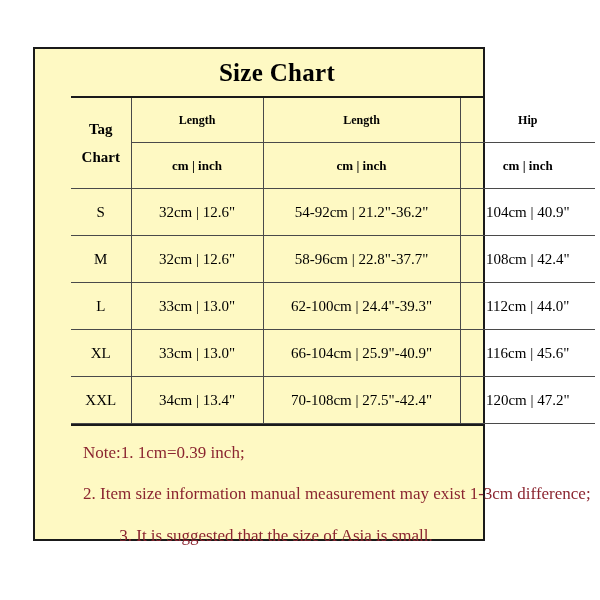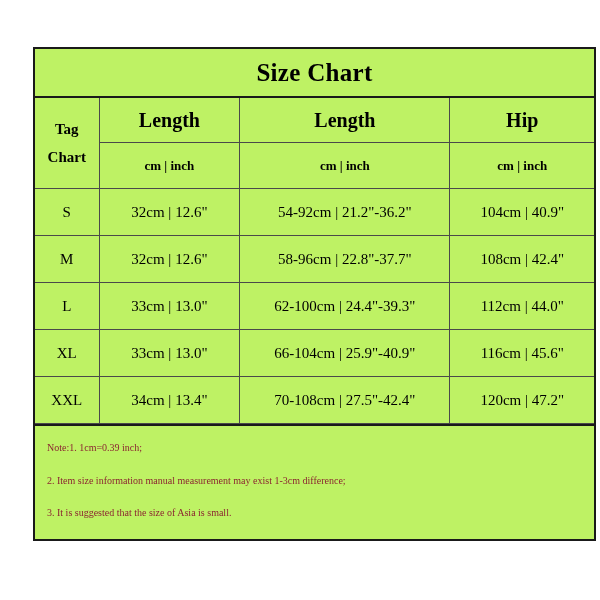--- a/index.html
+++ b/index.html
@@ -20,27 +20,28 @@
     width: 600px;
     height: 600px;
     background: #ffffff;
   }
 
   
   .chart-frame {
     position: absolute;
     left: 33px;
     top: 47px;
-    width: 563px;
+    width: 452px;
     height: 494px;
     border: 2px solid #1a1a1a;
     box-sizing: border-box;
-    background: #bef264;
+    background: #fef9c3;
     display: flex;
     flex-direction: column;
+    padding-left: 36px;
   }
 
   
   .title-row {
     height: 47px;
     border-bottom: 2px solid #1a1a1a;
     display: flex;
     align-items: center;
     justify-content: center;
     flex: 0 0 auto;
@@ -72,21 +73,21 @@
   .size-table tr:first-child > td { border-top: none; }
 
   
   .col-tag    { width: 60px;  }
   .col-length { width: 132px; }
   .col-waist  { width: 197px; }
   .col-hip    { width: 135px; }
 
   .hdr-group {
     height: 44px;
-    font-size: 20px;
+    font-size: 12px;
     font-weight: bold;
   }
   .hdr-unit {
     height: 45px;
     font-size: 13px;
     font-weight: bold;
   }
   .tag-cell {
     font-size: 15px;
     font-weight: bold;
@@ -107,26 +108,26 @@
   }
 
   
   .notes {
     flex: 1 1 auto;
     border-top: 2px solid #1a1a1a;
     padding: 16px 14px 0 12px;
     box-sizing: border-box;
   }
   .note-line {
-    font-size: 10px;
+    font-size: 17px;
     line-height: 1.25;
     margin-bottom: 20px;
     white-space: nowrap;
   }
-  .note-line:last-child { margin-bottom: 0; }
+  .note-line:last-child { margin-bottom: 0; text-align: center; }
 </style>
 </head>
 <body>
 
 <div class="sheet">
   <div class="chart-frame">
 
     <div class="title-row">
       <div class="title-text">Size Chart</div>
     </div>

